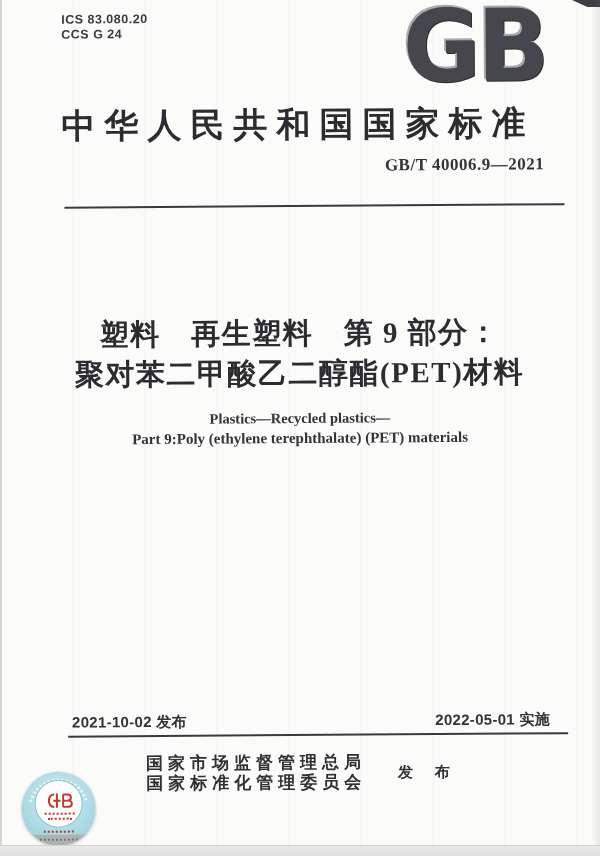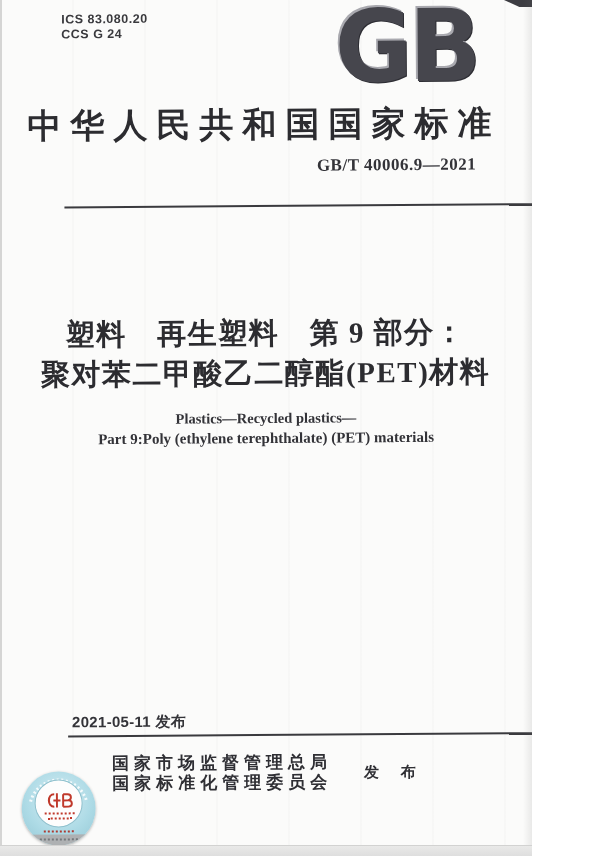--- a/index.html
+++ b/index.html
@@ -1,18 +1,18 @@
 <!DOCTYPE html>
 <html><head>
 <meta charset="utf-8">
 <style>
   html,body{margin:0;padding:0;background:#ffffff;}
   .page{
     position:relative;
-    width:532px;height:856px;
+    width:600px;height:856px;
     background:#fbfbfa;
     overflow:hidden;
     font-family:"Liberation Serif","DejaVu Serif",serif;
     color:#2e2e33;
   }
   
   .scan-bands{
     position:absolute;inset:0;
     background:repeating-linear-gradient(90deg,
       rgba(0,0,0,0.014) 0 2px, rgba(0,0,0,0) 2px 72px);
@@ -140,21 +140,22 @@
     <div class="standard-number">GB/T 40006.9—2021</div>
 
     <div class="rule rule-top"></div>
 
     <div class="center-text title-cn title-cn-1">塑料　再生塑料　第 9 部分：</div>
     <div class="center-text title-cn title-cn-2">聚对苯二甲酸乙二醇酯(PET)材料</div>
 
     <div class="center-text title-en title-en-1">Plastics—Recycled plastics—</div>
     <div class="center-text title-en title-en-2">Part 9:Poly (ethylene terephthalate) (PET) materials</div>
 
-    <div class="date-label date-issue">2021-05-11 发布</div>
+    <div class="date-label date-issue">2021-10-02 发布</div>
+    <div class="date-label date-impl">2022-05-01 实施</div>
 
     <div class="rule rule-bottom"></div>
 
     <div class="issuer-row">
       <div class="issuer-lines">
         <div class="issuer-line">国家市场监督管理总局</div>
         <div class="issuer-line">国家标准化管理委员会</div>
       </div>
       <div class="publish-label">发 布</div>
     </div>

